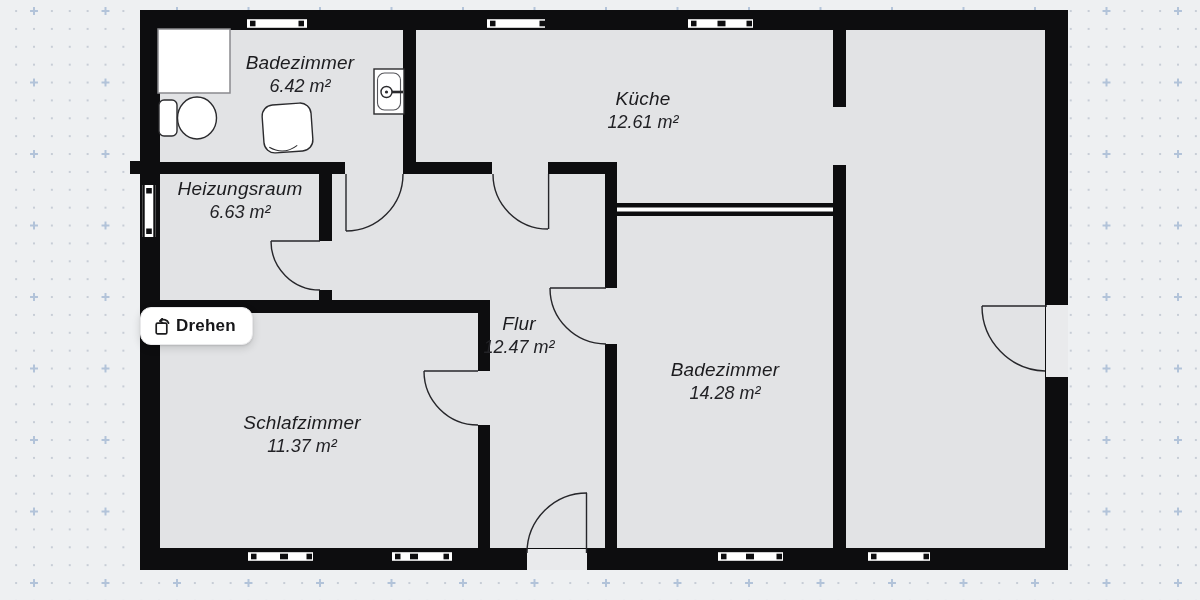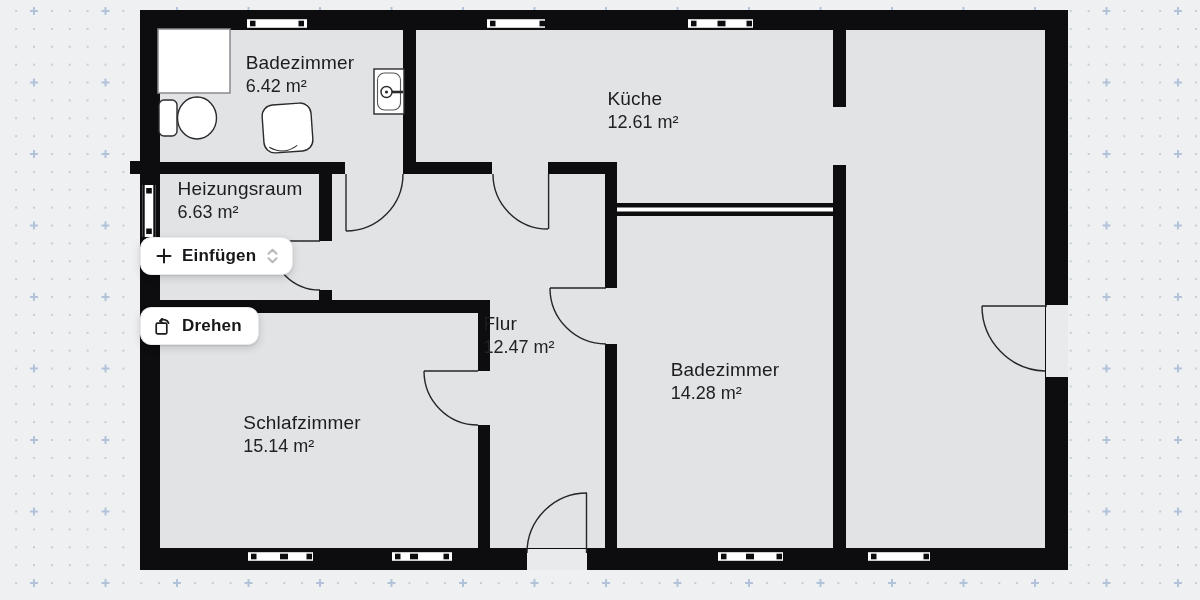--- a/index.html
+++ b/index.html
@@ -10,36 +10,36 @@
     background-image:
       radial-gradient(4.5px 1.1px at 50% 50%, #b2c3d9 97%, rgba(178,195,217,0) 100%),
       radial-gradient(1.1px 4.5px at 50% 50%, #b2c3d9 97%, rgba(178,195,217,0) 100%),
       radial-gradient(1.2px 1.2px at 50% 50%, #c7cdd6 97%, rgba(199,205,214,0) 100%);
     background-size:71.5px 71.5px, 71.5px 71.5px, 17.875px 17.875px;
     background-position:-1.75px -24.75px, -1.75px -24.75px, 7.2px 2.1px;
   }
   .plan-svg{position:absolute;left:0;top:0;}
   .room-label{
     position:absolute;transform:translate(-50%,-50%);
-    text-align:left;color:#1c1c1f;white-space:nowrap;pointer-events:auto;
+    text-align:center;color:#1c1c1f;white-space:nowrap;pointer-events:auto;font-style:italic;
   }
   .room-name{font-size:19px;line-height:24px;letter-spacing:.2px;}
   .room-area{font-size:18px;line-height:19px;margin-top:2px;color:#222226;}
   .btn{
     position:absolute;display:flex;align-items:center;height:38px;
     background:#ffffff;border:1px solid #e9e9eb;border-radius:11px;
     box-shadow:0 1px 2px rgba(0,0,0,.10),0 3px 9px rgba(0,0,0,.14);
     font-weight:700;font-size:17px;color:#17171a;letter-spacing:.2px;
     box-sizing:border-box;cursor:pointer;
   }
   .btn .ico{display:flex;align-items:center;justify-content:center;}
   .btn-insert{left:140px;top:237px;padding:0 12px 0 15px;}
   .btn-insert .label{margin:0 9px 0 10px;}
   .btn-rotate{left:140px;top:307px;padding:0 16px 0 14px;}
-  .btn-rotate .label{margin-left:10px;}
+  .btn-rotate .label{margin-left:4px;}
 </style>
 </head>
 <body>
 
 <div class="canvas">
 
   <svg class="plan-svg" width="1200" height="600" viewBox="0 0 1200 600">
 
     <g>
       <rect x="150" y="20" width="910" height="535" fill="#e2e3e5"></rect>
@@ -209,36 +209,23 @@
   <div class="room-label" style="left:519px;top:334px;">
     <div class="room-name">Flur</div>
     <div class="room-area">12.47 m²</div>
   </div>
   <div class="room-label" style="left:725px;top:380px;">
     <div class="room-name">Badezimmer</div>
     <div class="room-area">14.28 m²</div>
   </div>
   <div class="room-label" style="left:302px;top:433px;">
     <div class="room-name">Schlafzimmer</div>
-    <div class="room-area">15.14 m²</div>
-  </div>
-
-  <div class="btn btn-insert">
-    <span class="ico">
-      <svg width="16" height="16" viewBox="0 0 16 16">
-          <path d="M8 1.5 V14.5 M1.5 8 H14.5" stroke="#1c1c1e" stroke-width="2" stroke-linecap="round" fill="none"></path>
-        </svg>
-    </span>
-    <span class="label">Einfügen</span>
-    <span class="ico">
-      <svg width="15" height="18" viewBox="0 0 15 18">
-          <path d="M3.5 6.7 L7.5 2.7 L11.5 6.7 M3.5 11.3 L7.5 15.3 L11.5 11.3" stroke="#b7b7bc" stroke-width="2" fill="none" stroke-linecap="round" stroke-linejoin="round"></path>
-        </svg>
-    </span>
-  </div>
+    <div class="room-area">11.37 m²</div>
+  </div>
+
 
   <div class="btn btn-rotate">
     <span class="ico">
       <svg width="17" height="17" viewBox="0 0 17 17">
         <rect x="1.2" y="5.2" width="10.6" height="10.6" rx="1.4" fill="none" stroke="#1c1c1e" stroke-width="1.7"></rect>
         <path d="M5.4 2.8 C8.3 0.6 12.4 1.7 13.6 5.1" fill="none" stroke="#1c1c1e" stroke-width="1.7" stroke-linecap="round"></path>
         <path d="M7.2 0.7 L4.9 3.1 L7.5 4.8" fill="none" stroke="#1c1c1e" stroke-width="1.7" stroke-linecap="round" stroke-linejoin="round"></path>
       </svg>
     </span>
     <span class="label">Drehen</span>

